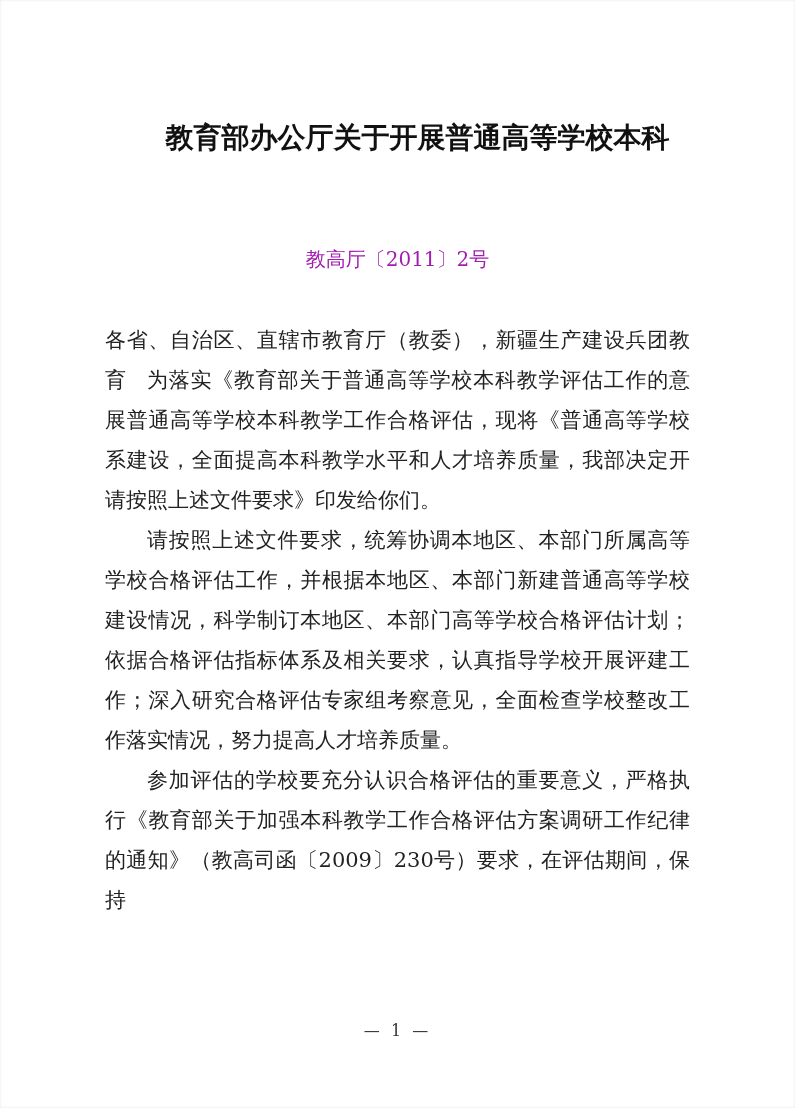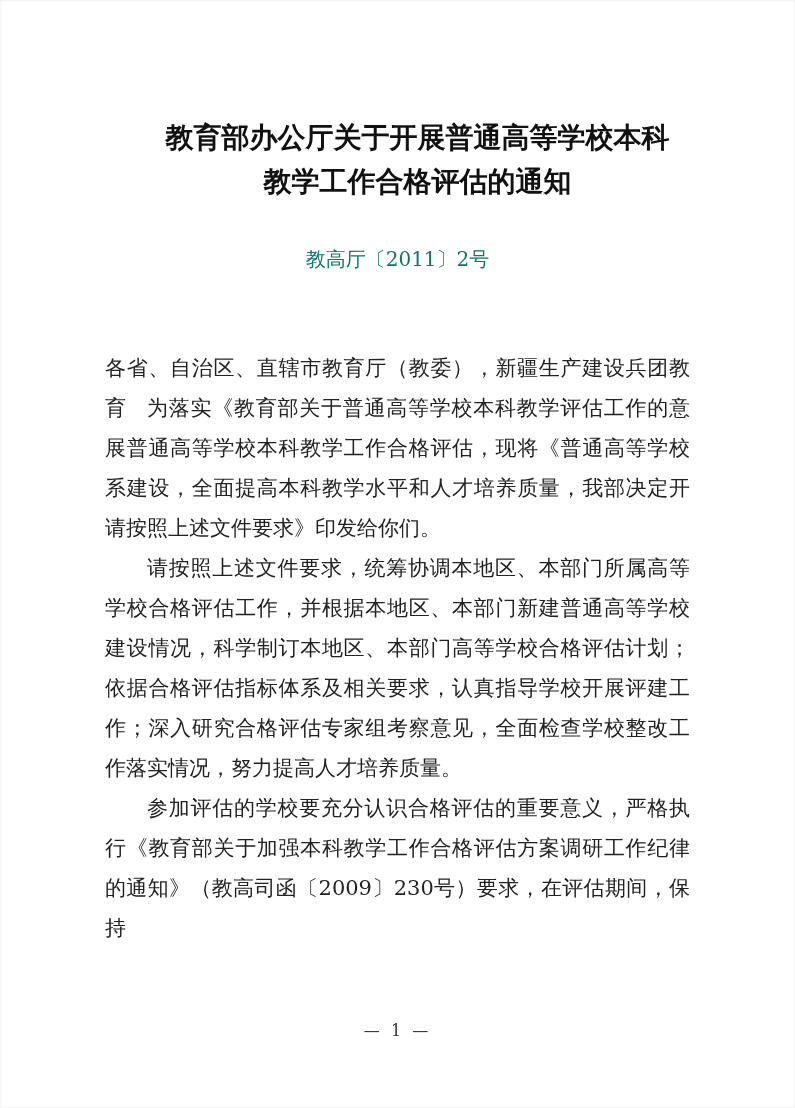--- a/index.html
+++ b/index.html
@@ -31,30 +31,29 @@
   }
   .title-line { display: block; margin-left: 40px; }
   .docnum {
     position: absolute;
     top: 244px;
     left: 0;
     width: 100%;
     text-align: center;
     font-size: 20px;
     line-height: 30px;
-    color: #0f766e;
+    color: #a21caf;
   }
   .doc-body {
     position: absolute;
     top: 320px;
     left: 105px;
     width: 585px;
     font-size: 21px;
     color: #222222;
-    margin-top: 28px;
   }
   .ln {
     height: 40px;
     line-height: 40px;
     text-align: left;
   }
   .ln.just {
     text-align: justify;
     text-align-last: justify;
     -moz-text-align-last: justify;
@@ -74,21 +73,20 @@
     color: #333333;
   }
 </style>
 </head>
 <body>
 
 <div class="page">
 
   <h1 class="title">
     <span class="title-line">教育部办公厅关于开展普通高等学校本科</span>
-    <span class="title-line">教学工作合格评估的通知</span>
   </h1>
 
   <div class="docnum">教高厅〔2011〕2号</div>
 
   <div class="doc-body">
     <div class="ln just">各省、自治区、直辖市教育厅（教委），新疆生产建设兵团教育</div>
     <div class="ln just indent">为落实《教育部关于普通高等学校本科教学评估工作的意</div>
     <div class="ln just">展普通高等学校本科教学工作合格评估，现将《普通高等学校</div>
     <div class="ln just">系建设，全面提高本科教学水平和人才培养质量，我部决定开</div>
     <div class="ln">请按照上述文件要求》印发给你们。</div>

